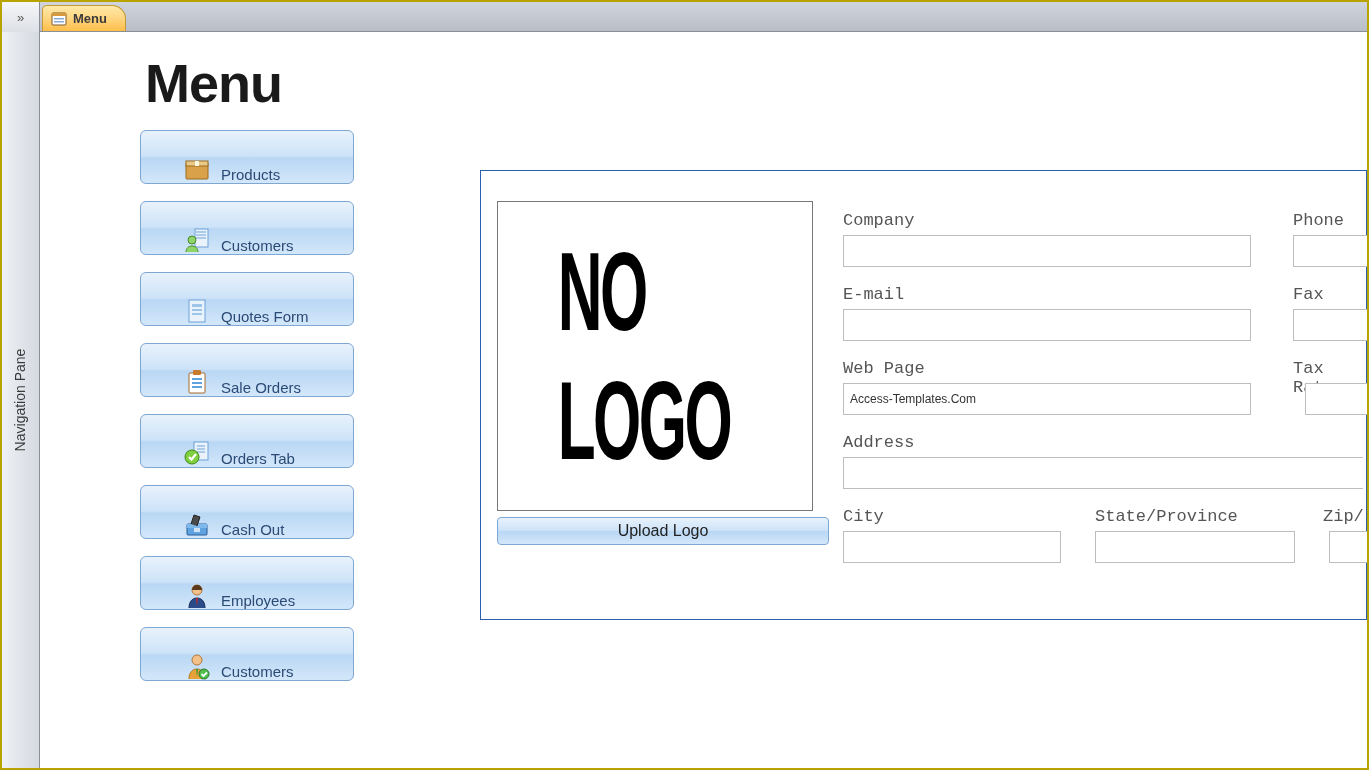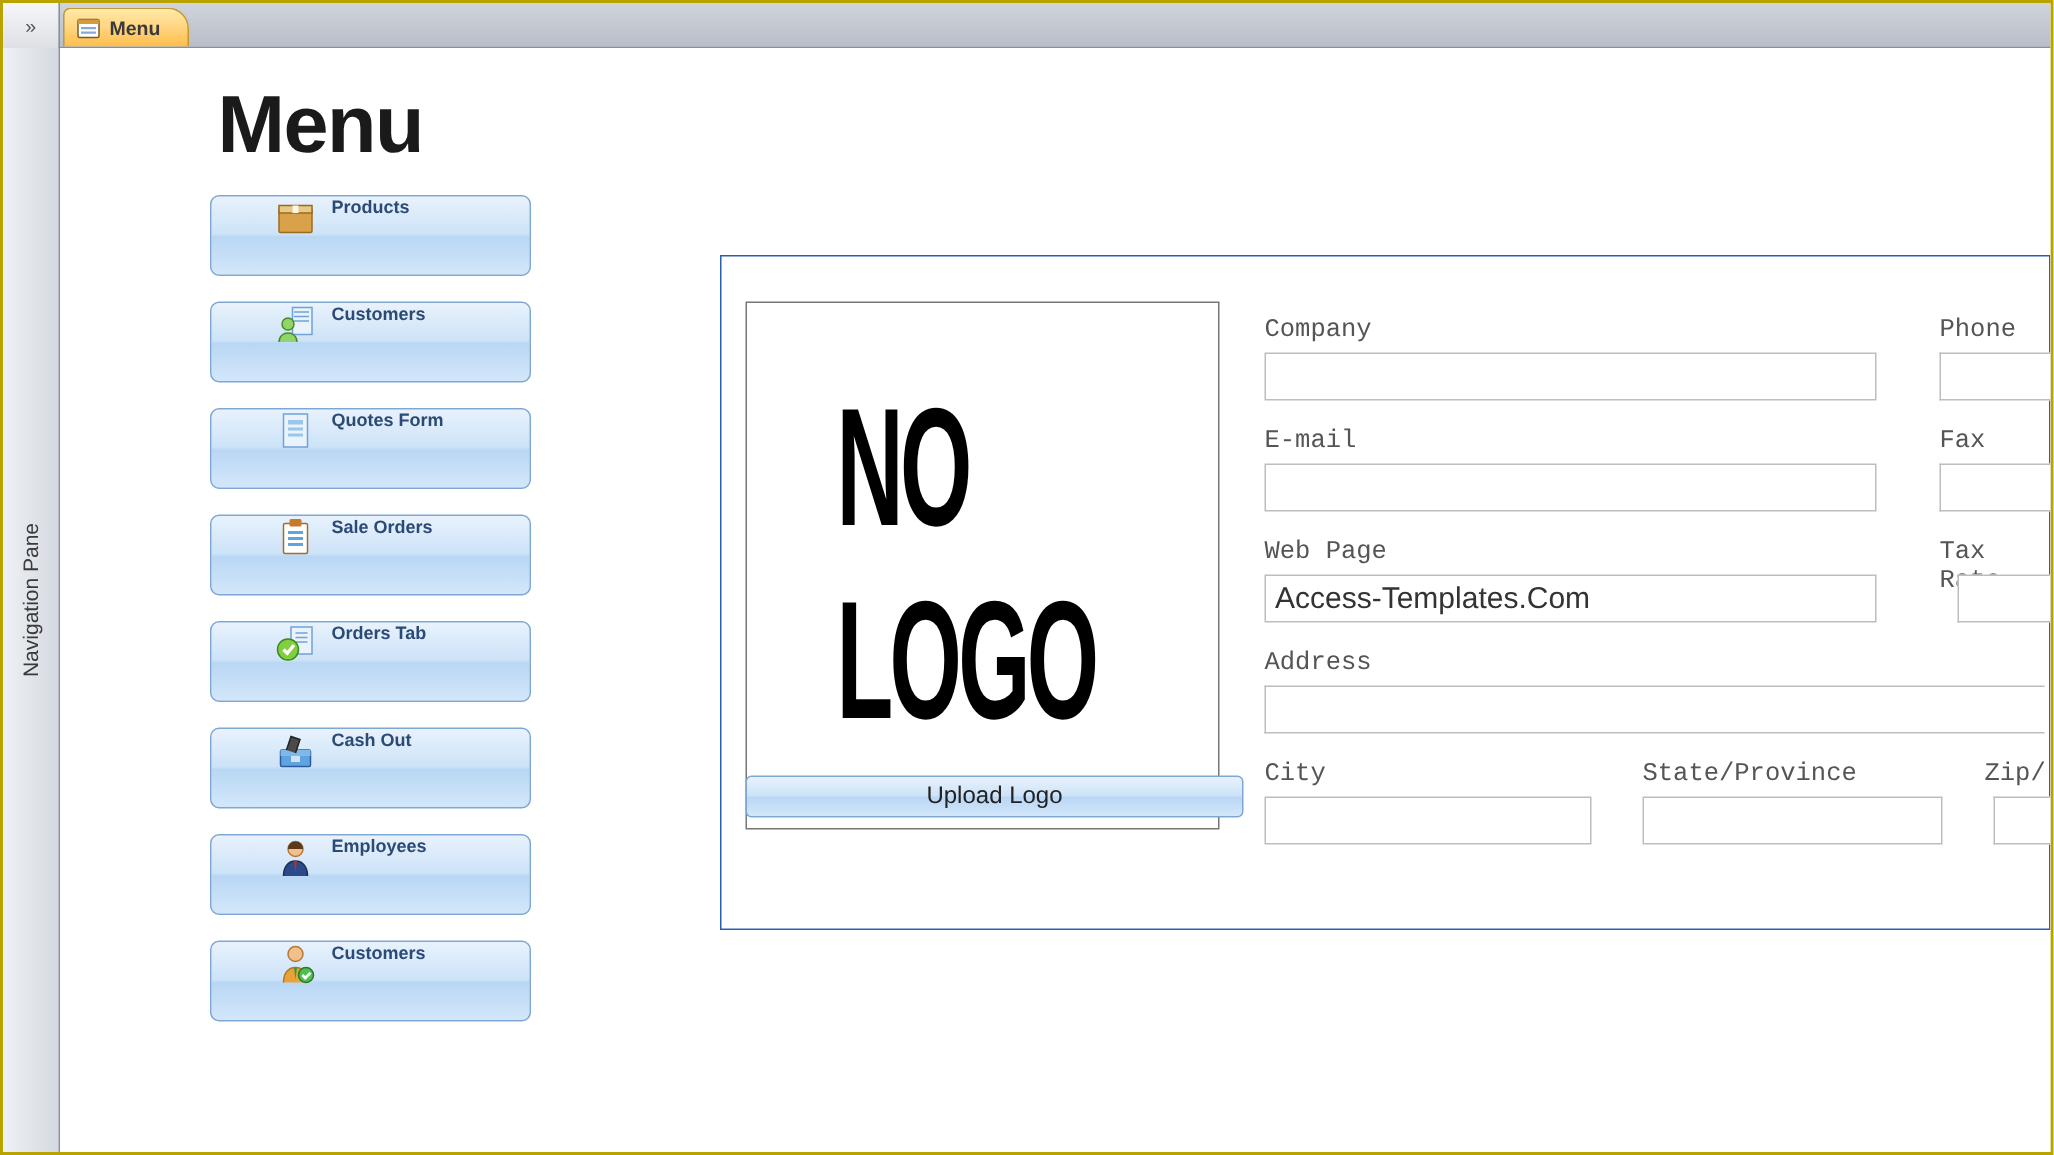--- a/index.html
+++ b/index.html
@@ -76,27 +76,27 @@
   position: absolute;
   left: 100px; top: 98px;
   width: 214px;
   display: flex; flex-direction: column; gap: 17px;
 }
 .menu-btn {
   height: 54px;
   background: linear-gradient(#e8f2fc,#cde3f8 48%,#b9d7f4 52%,#d3e7fa);
   border: 1px solid #7fa7d4;
   border-radius: 6px;
-  display: flex; align-items: flex-start;
+  display: flex; align-items: flex-end;
   padding-left: 42px;
   gap: 10px;
   cursor: pointer;
   color: #2b4a75;
-  font-size: 12px;
-  font-weight: 700;
+  font-size: 15px;
+  font-weight: 400;
   position: relative;
 }
 .menu-btn .icon {
   position: absolute;
   left: 42px;
   width: 28px; height: 28px;
 }
 .menu-btn .lbl { margin-left: 38px; }
 .form-panel {
   position: absolute;
@@ -120,21 +120,21 @@
   position: absolute;
   left: 0; top: 38px;
   right: 0;
   height: 450px;
   border: 1px solid #2a5fb0;
   background: #fff;
 }
 .logo-box {
   position: absolute;
   left: 16px; top: 30px;
-  width: 316px; height: 352px;
+  width: 316px; height: 310px;
   border: 1px solid #777;
   display: flex; align-items: center; justify-content: flex-end;
 }
 .logo-text {
   font-family: "Arial Narrow", Arial, sans-serif;
   font-weight: 900;
   font-size: 100px;
   letter-spacing: -4px;
   transform: scaleX(0.62) scaleY(1.12);
   color: #000;
@@ -154,21 +154,21 @@
   position: absolute;
   font-size: 17px;
   color: #555;
   font-family: Liberation Mono, monospace;
 }
 .field-input {
   position: absolute;
   border: 1px solid #bdbdbd;
   height: 32px;
   padding: 4px 6px;
-  font-size: 20px;
+  font-size: 12px;
   color: #333;
   background: #fff;
 }
 
 svg { display:block; }
 </style>
 </head>
 <body>
 
 <div class="expand-btn">

